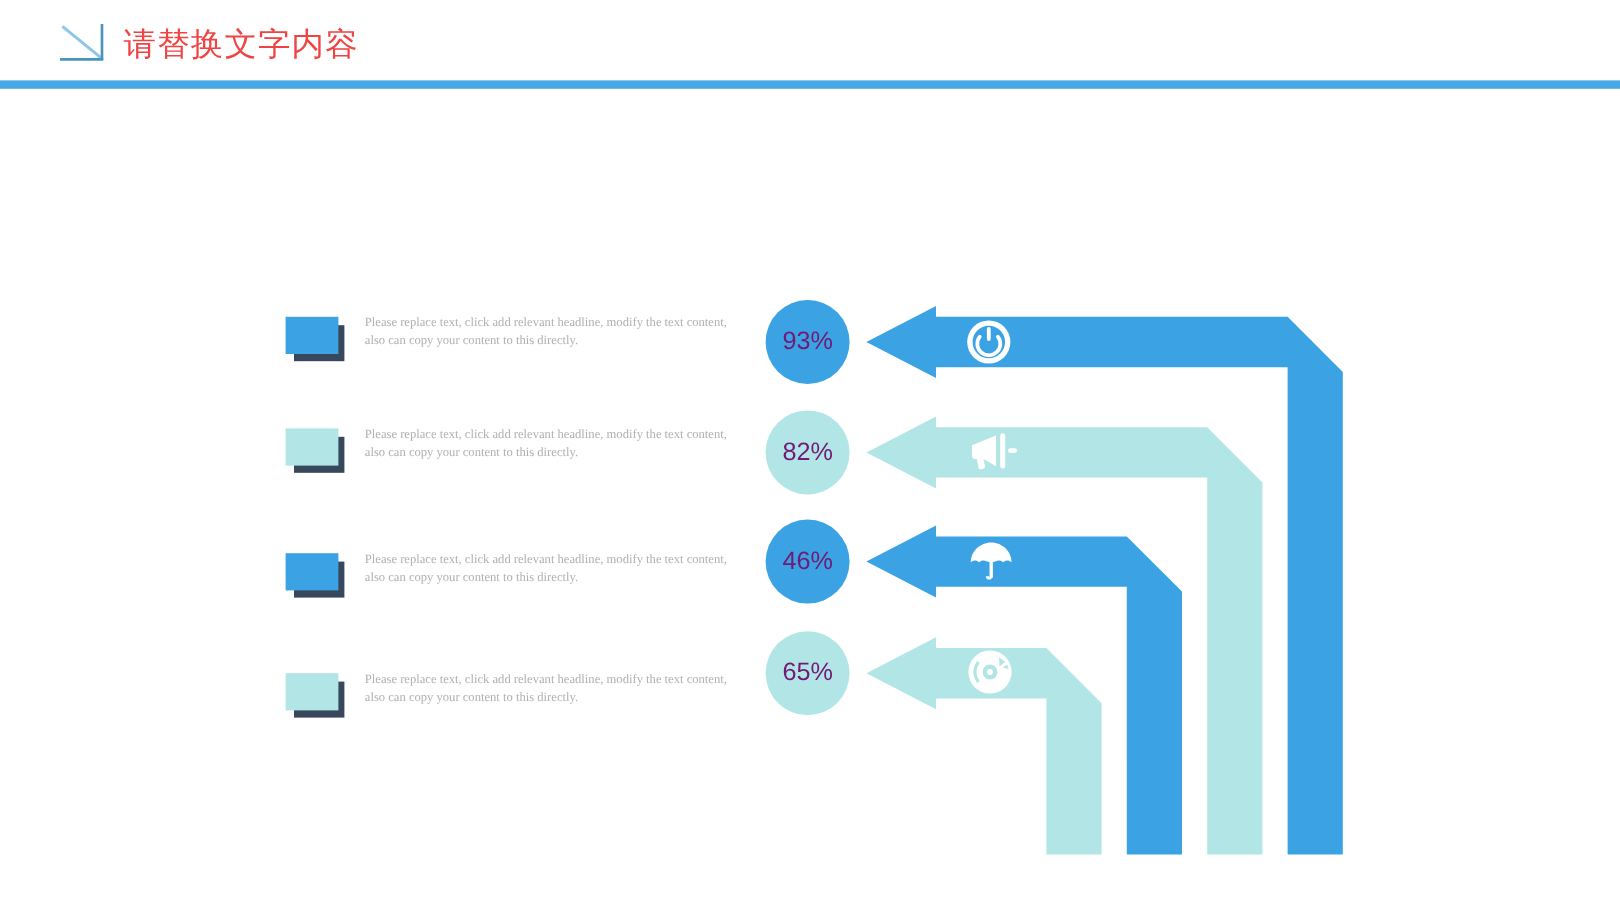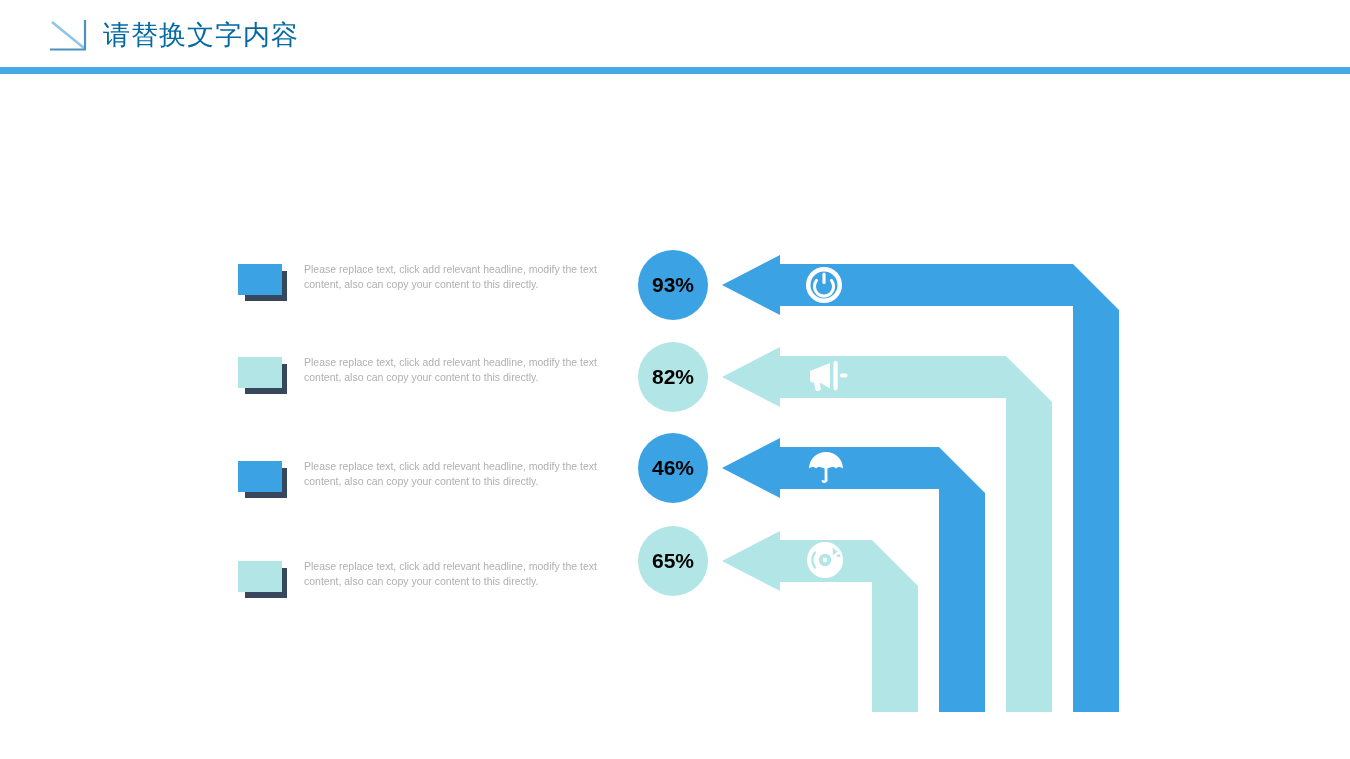--- a/index.html
+++ b/index.html
@@ -24,25 +24,25 @@
   }
   .header-icon {
     position: absolute;
     left: 48px; top: 19px;
     width: 46px; height: 34px;
   }
   .header-title {
     position: absolute;
     left: 103px; top: 20px;
     font-size: 27px;
-    color: #0369a1;
+    color: #ef4444;
     letter-spacing: 1px;
     line-height: 34px;
     white-space: nowrap;
-    font-family: Liberation Mono, monospace;
+    font-family: Liberation Sans, sans-serif;
   }
   .header-rule {
     position: absolute;
     left: 0; top: 67px;
     width: 1350px; height: 7px;
     background: #46a8e4;
   }
 
   
   .list {
@@ -71,33 +71,33 @@
     left: 0; top: 0;
     width: 44px; height: 31px;
   }
   .item-text {
     position: absolute;
     left: 66px; top: -2px;
     width: 305px;
     font-size: 10.5px;
     line-height: 15px;
     color: #b0b0b0;
-    font-family: Liberation Sans, sans-serif;
+    font-family: Liberation Serif, serif;
   }
 
   
   .pct-circle {
     position: absolute;
     width: 70px; height: 70px;
     border-radius: 50%;
     display: flex;
     align-items: center;
     justify-content: center;
-    color: #000000;
-    font-weight: bold;
+    color: #701a75;
+    font-weight: normal;
     font-size: 21px;
     font-family: "Liberation Sans", sans-serif;
   }
 
   
   .graphic {
     position: absolute;
     left: 630px; top: 236px;
     width: 520px; height: 490px;
   }

